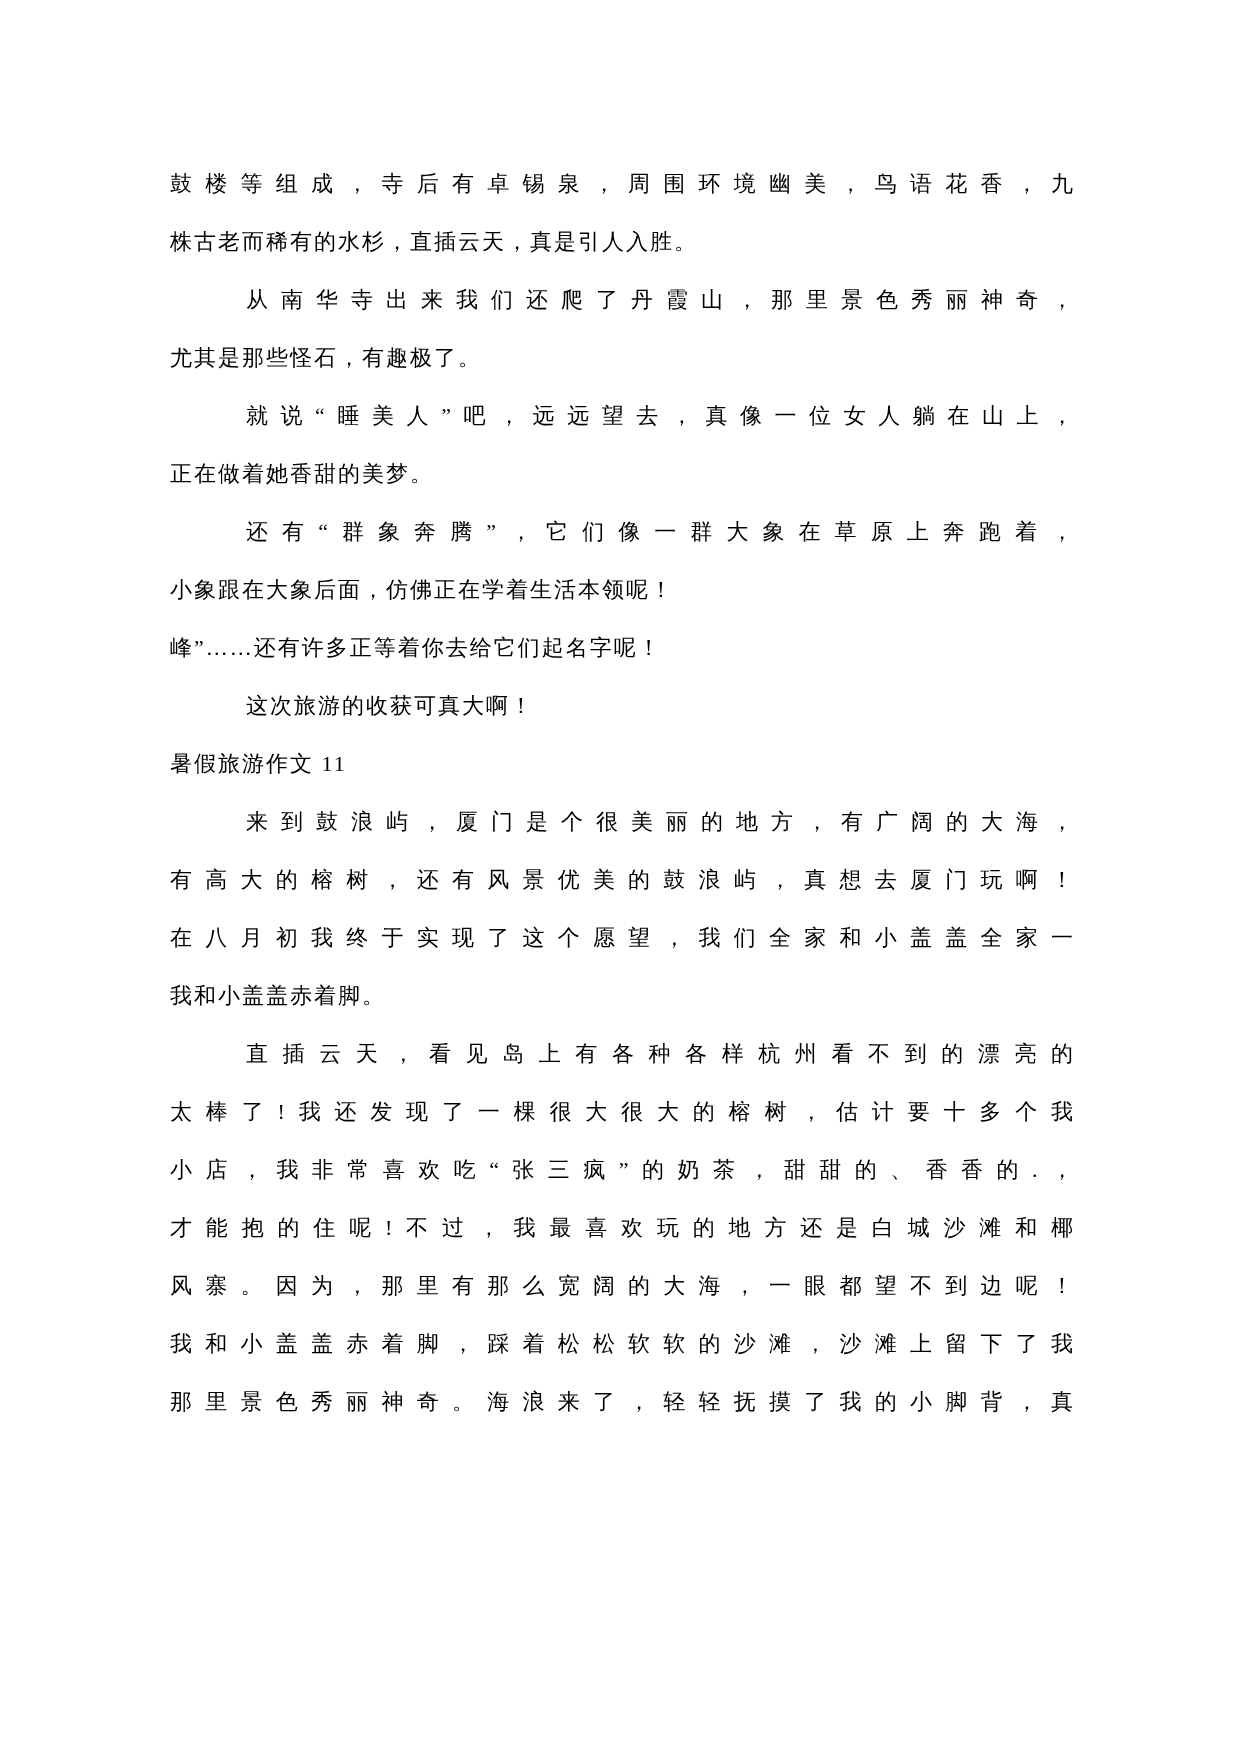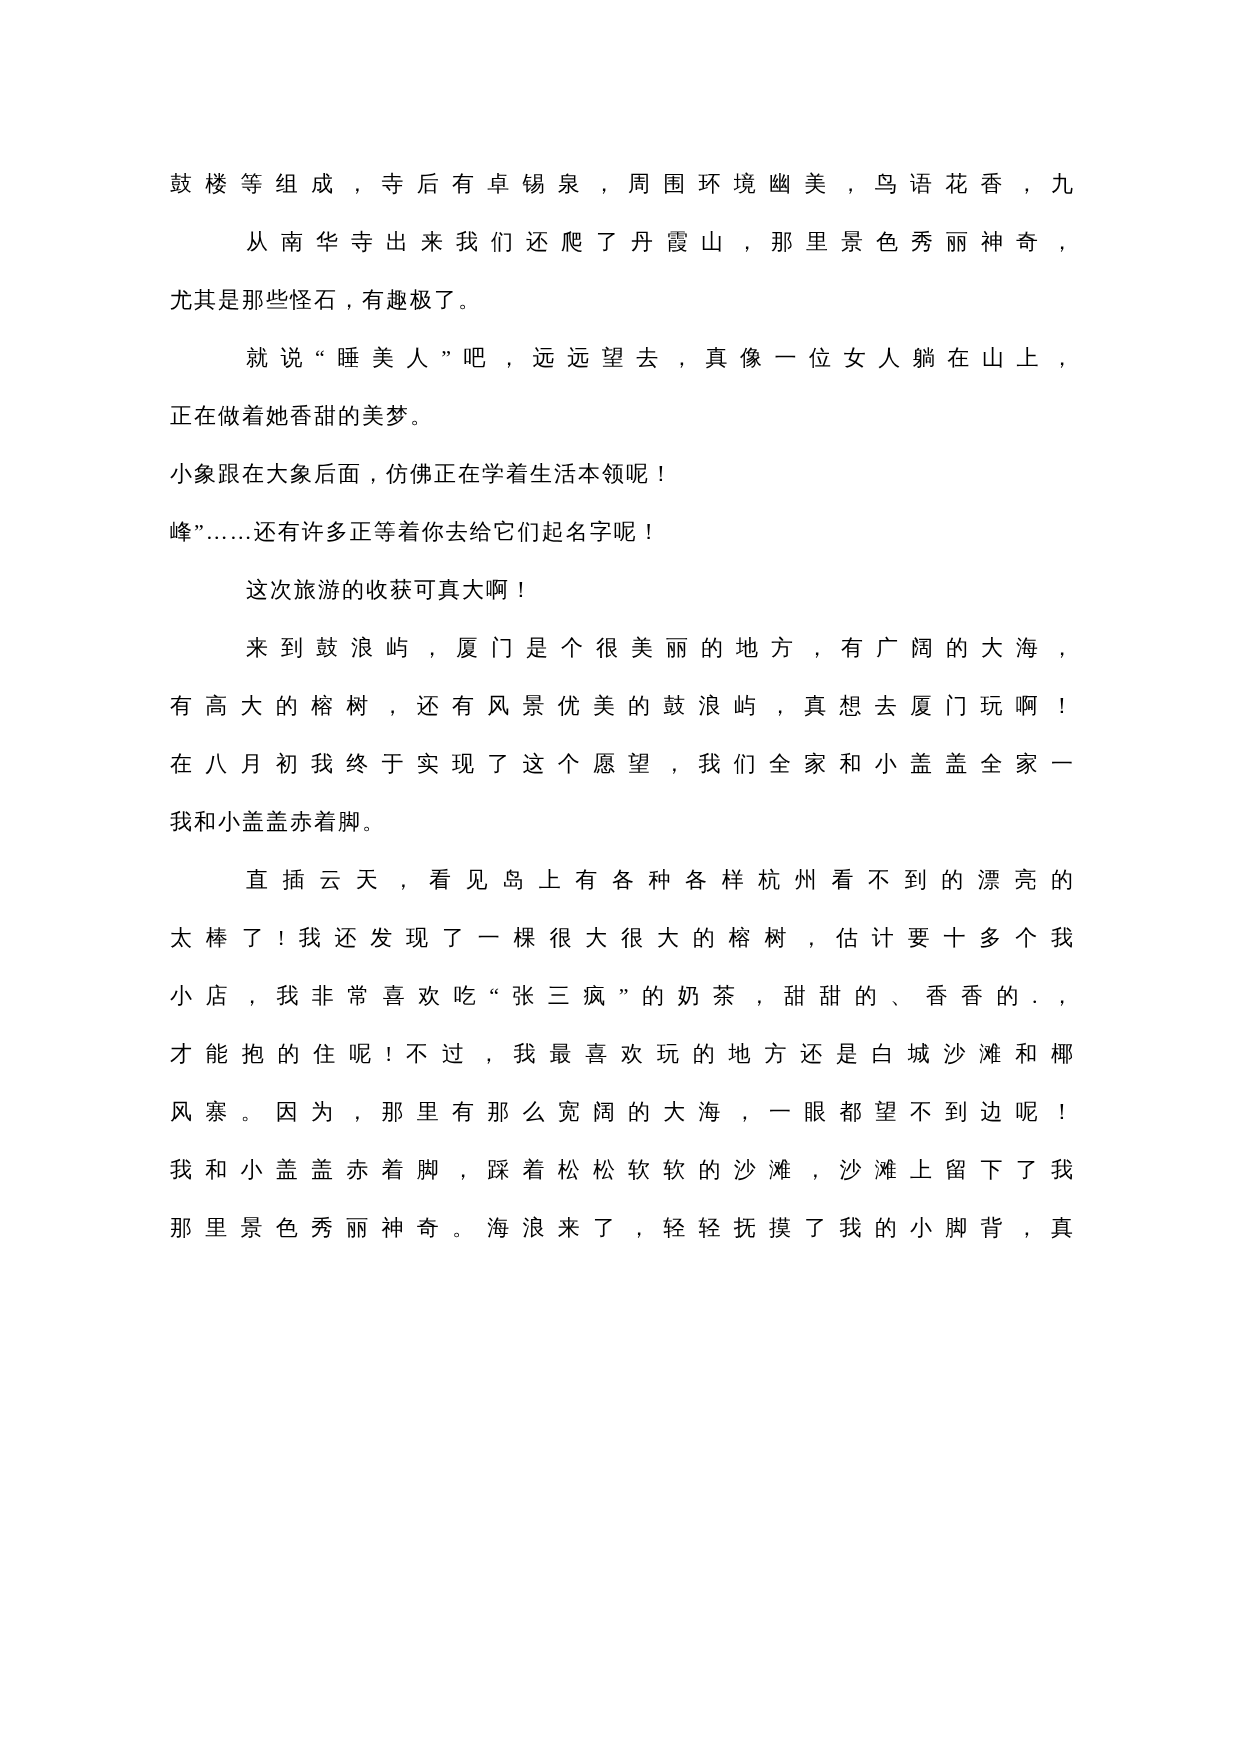--- a/index.html
+++ b/index.html
@@ -50,27 +50,30 @@
   .line.heading {
     letter-spacing: 2px;
   }
 </style>
 </head>
 <body>
 
 <div class="page">
   <div class="doc-body">
       <div class="line fill">鼓楼等组成，寺后有卓锡泉，周围环境幽美，鸟语花香，九</div>
+      <div class="line">株古老而稀有的水杉，直插云天，真是引人入胜。</div>
       <div class="line indent fill">从南华寺出来我们还爬了丹霞山，那里景色秀丽神奇，</div>
       <div class="line">尤其是那些怪石，有趣极了。</div>
       <div class="line indent fill">就说“睡美人”吧，远远望去，真像一位女人躺在山上，</div>
       <div class="line">正在做着她香甜的美梦。</div>
+      <div class="line indent fill">还有“群象奔腾”，它们像一群大象在草原上奔跑着，</div>
       <div class="line">小象跟在大象后面，仿佛正在学着生活本领呢！</div>
       <div class="line">峰”……还有许多正等着你去给它们起名字呢！</div>
       <div class="line indent">这次旅游的收获可真大啊！</div>
+      <div class="line heading">暑假旅游作文 11</div>
       <div class="line indent fill">来到鼓浪屿，厦门是个很美丽的地方，有广阔的大海，</div>
       <div class="line fill">有高大的榕树，还有风景优美的鼓浪屿，真想去厦门玩啊！</div>
       <div class="line fill">在八月初我终于实现了这个愿望，我们全家和小盖盖全家一</div>
       <div class="line">我和小盖盖赤着脚。</div>
       <div class="line indent fill">直插云天，看见岛上有各种各样杭州看不到的漂亮的</div>
       <div class="line fill">太棒了!我还发现了一棵很大很大的榕树，估计要十多个我</div>
       <div class="line fill">小店，我非常喜欢吃“张三疯”的奶茶，甜甜的、香香的.，</div>
       <div class="line fill">才能抱的住呢!不过，我最喜欢玩的地方还是白城沙滩和椰</div>
       <div class="line fill">风寨。因为，那里有那么宽阔的大海，一眼都望不到边呢！</div>
       <div class="line fill">我和小盖盖赤着脚，踩着松松软软的沙滩，沙滩上留下了我</div>

